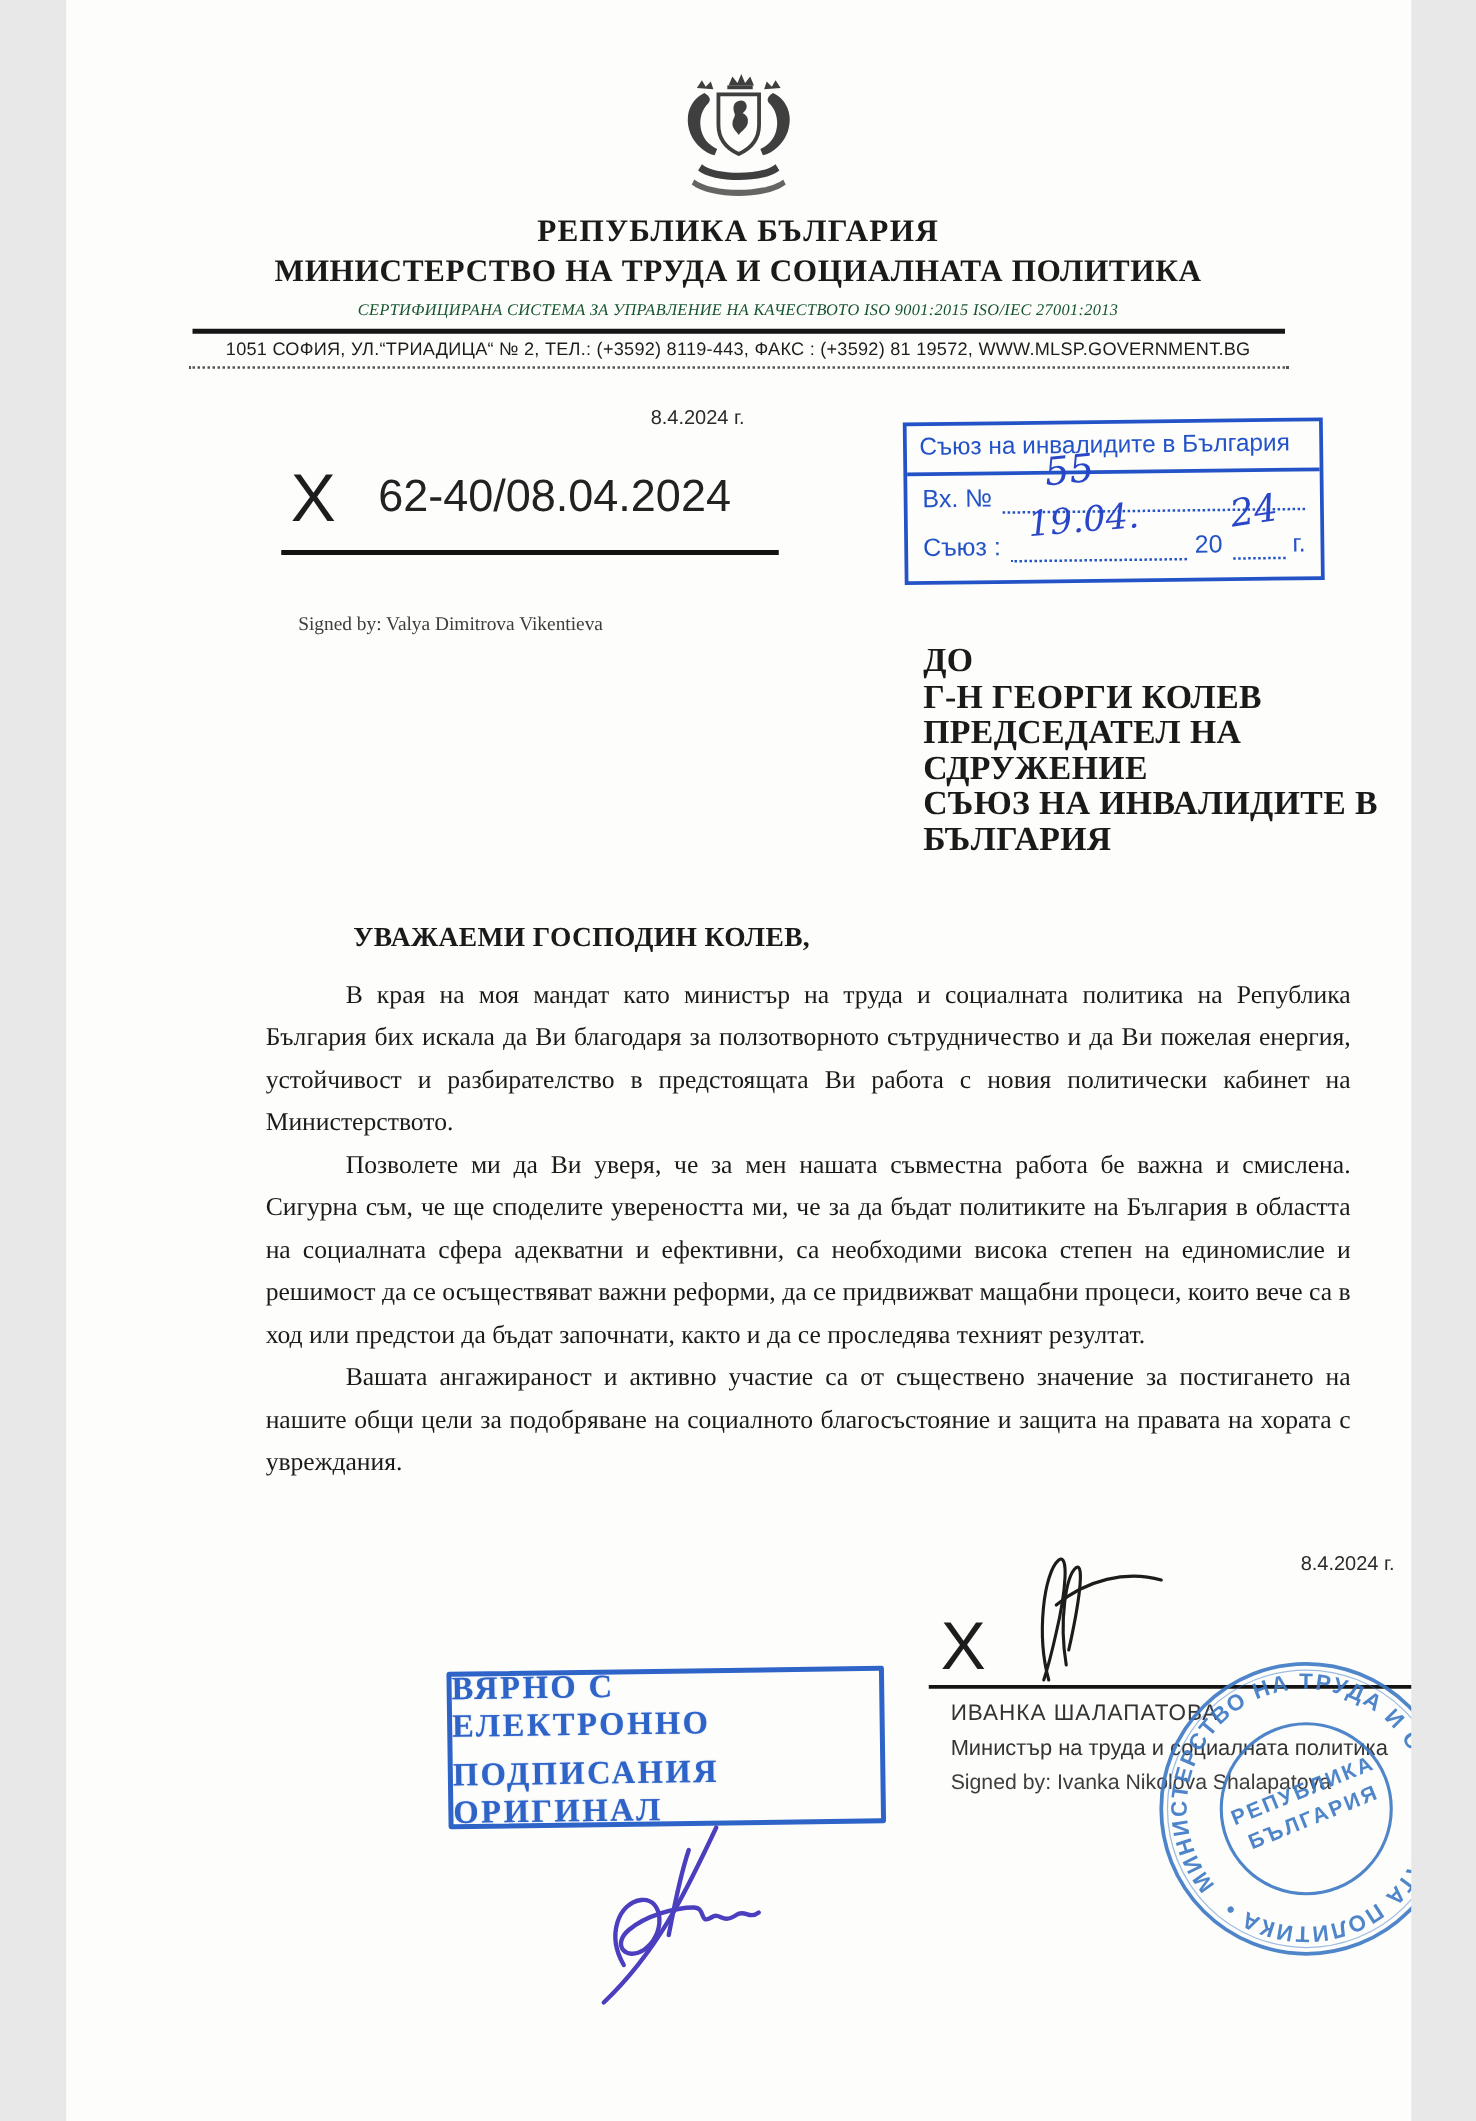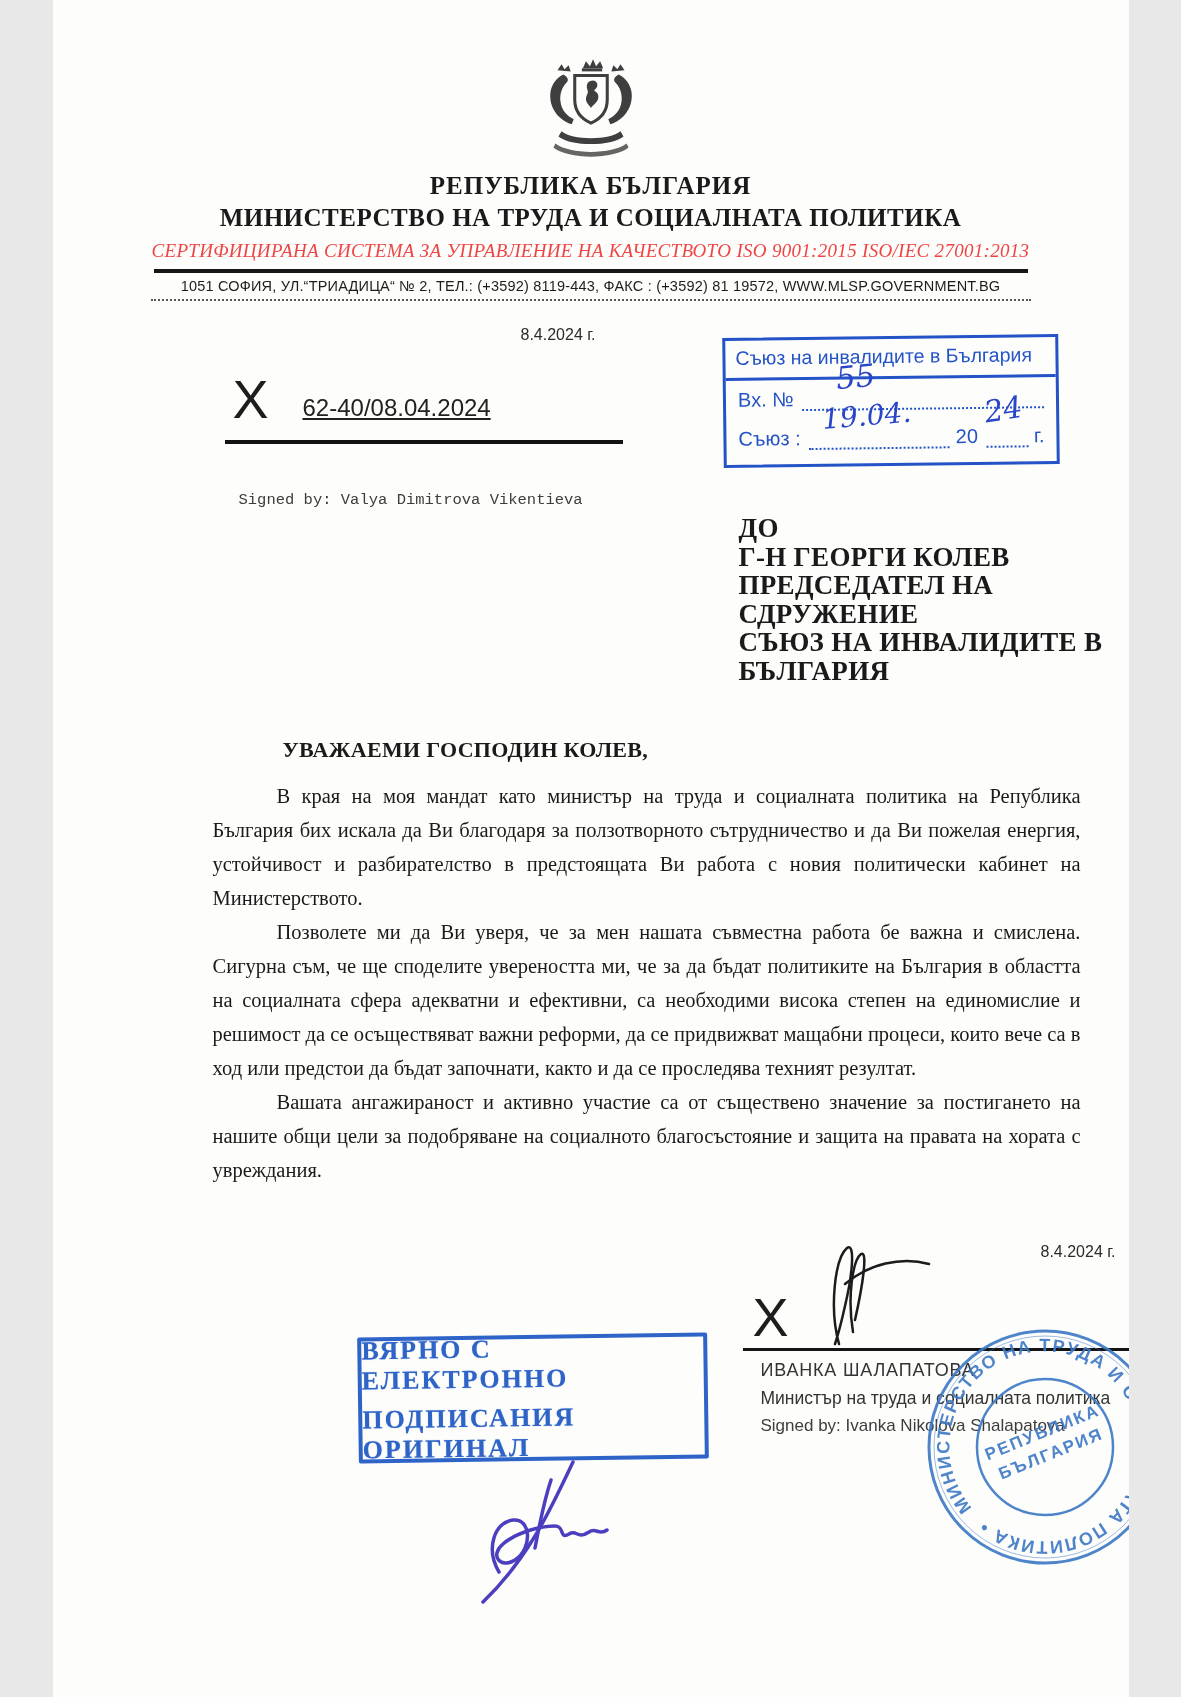--- a/index.html
+++ b/index.html
@@ -6,30 +6,30 @@
   .page{
     position:relative;width:1076px;height:1697px;margin:0 auto;
     background:#fdfdfb;overflow:hidden;
     font-family:"Liberation Serif",serif;color:#1a1a1a;
   }
   
   .header{position:absolute;top:58px;left:0;width:100%;text-align:center;}
   .coat{display:block;margin:0 auto;}
   .country{font-size:25px;font-weight:bold;letter-spacing:1px;margin-top:8px;}
   .ministry{font-size:25px;font-weight:bold;letter-spacing:0.5px;margin-top:4px;}
-  .certline{font-size:19px;font-style:italic;margin-top:8px;letter-spacing:0.3px;color:#ef4444;}
+  .certline{font-size:13px;font-style:italic;margin-top:8px;letter-spacing:0.3px;color:#14532d;}
   .rule-thick{width:874px;margin:7px auto 0;border-top:4px solid #161616;}
   .addrline{font-family:"Liberation Sans",sans-serif;font-size:14.5px;margin-top:5px;color:#1d1d1d;letter-spacing:0.2px;}
   .rule-dotted{width:880px;margin:5px auto 0;border-top:2px dotted #555;}
   
   .top-date{position:absolute;left:468px;top:326px;font-family:"Liberation Sans",sans-serif;font-size:16px;color:#2b2b2b;}
   .ref-x{position:absolute;left:180px;top:368px;font-family:"Liberation Sans",sans-serif;font-size:54px;color:#1d1d1d;}
-  .ref-num{position:absolute;left:250px;top:394px;font-family:"Liberation Sans",sans-serif;font-size:24px;color:#222;text-decoration:underline;}
+  .ref-num{position:absolute;left:250px;top:376px;font-family:"Liberation Sans",sans-serif;font-size:36px;color:#222;}
   .ref-underline{position:absolute;left:172px;top:440px;width:398px;border-top:4px solid #121212;}
-  .signed-by-top{position:absolute;left:186px;top:491px;font-family:Liberation Mono, monospace;font-size:15.5px;color:#3d3d3d;}
+  .signed-by-top{position:absolute;left:186px;top:491px;font-family:Liberation Serif, serif;font-size:15.5px;color:#3d3d3d;}
   
   .entry-stamp{
     position:absolute;left:670px;top:336px;width:330px;
     border:3px solid #2353c6;color:#2353c6;
     font-family:"Liberation Sans",sans-serif;transform:rotate(-0.7deg);
   }
   .es-header{border-bottom:3px solid #2353c6;padding:6px 10px 8px;font-size:19.5px;}
   .es-body{padding:8px 12px 14px;}
   .es-row{display:flex;align-items:flex-end;font-size:20px;position:relative;}
   .es-row + .es-row{margin-top:16px;}

